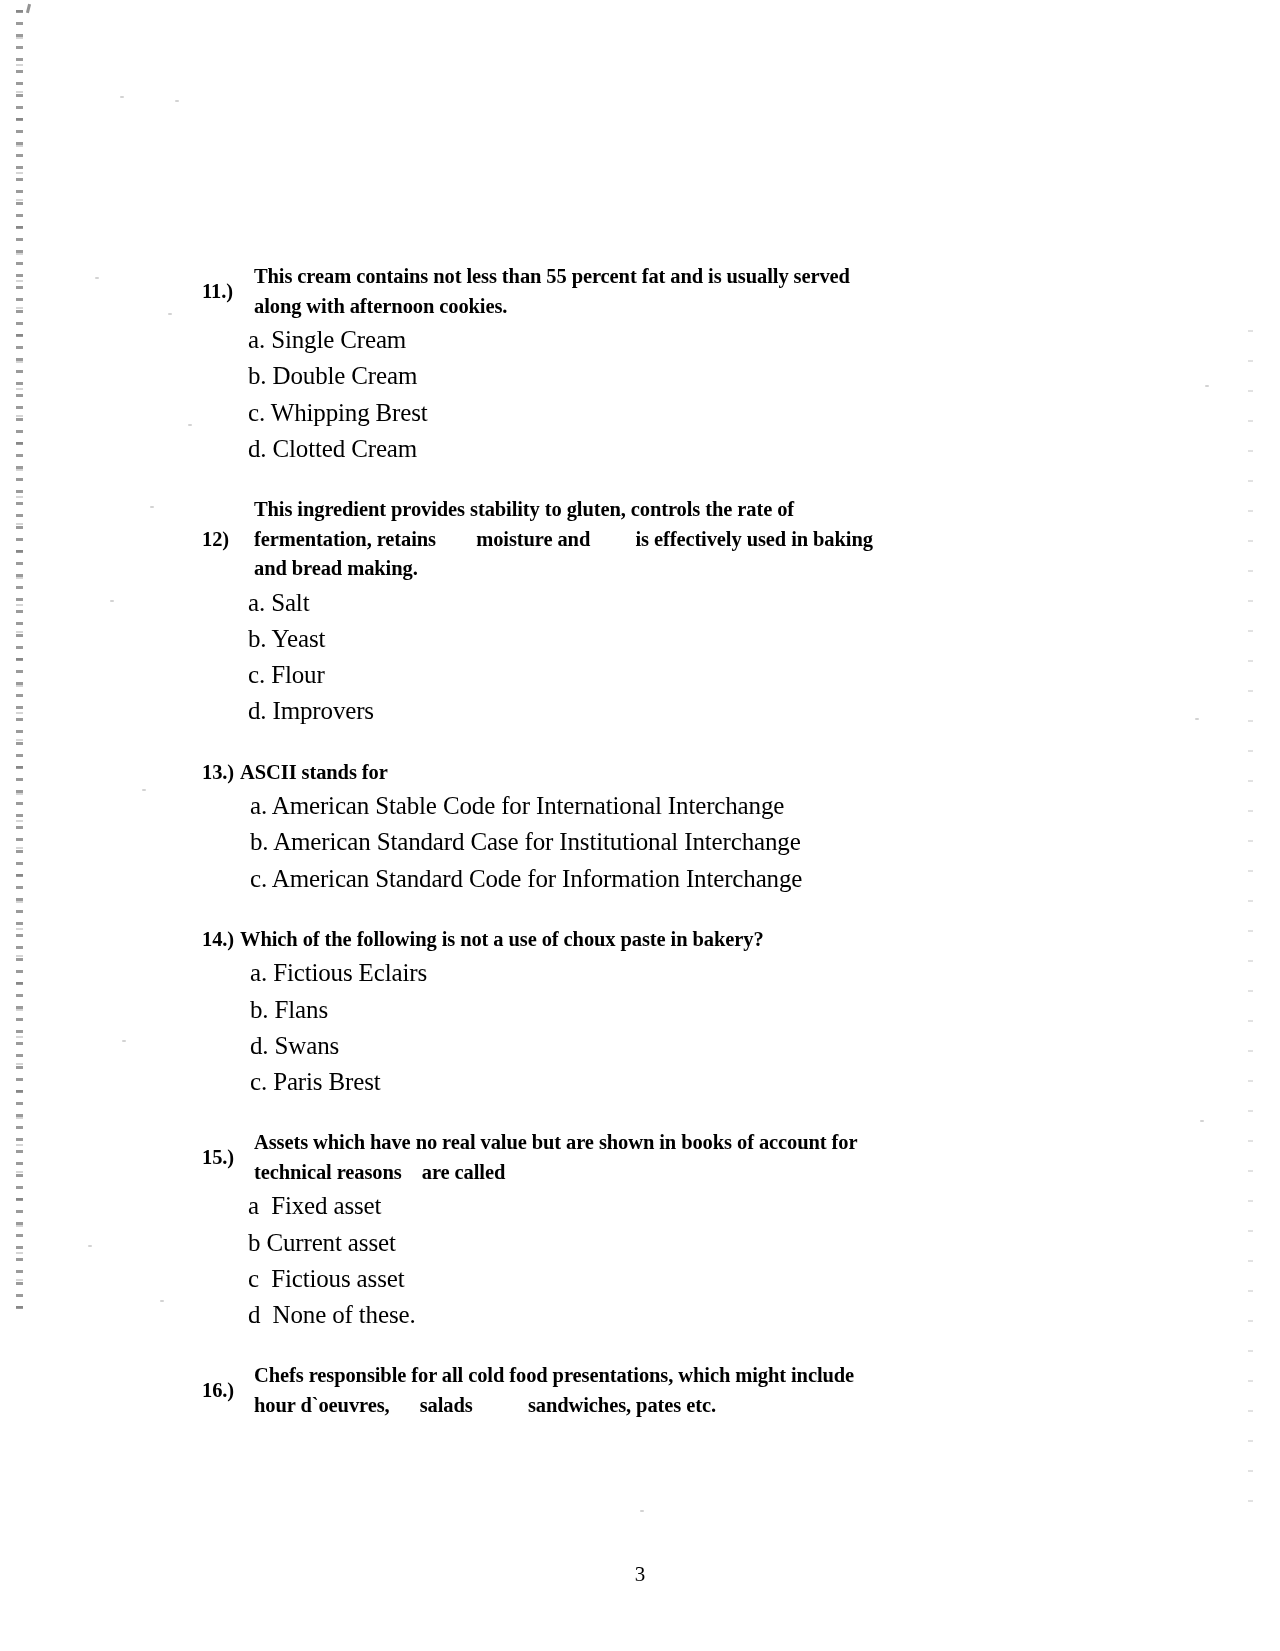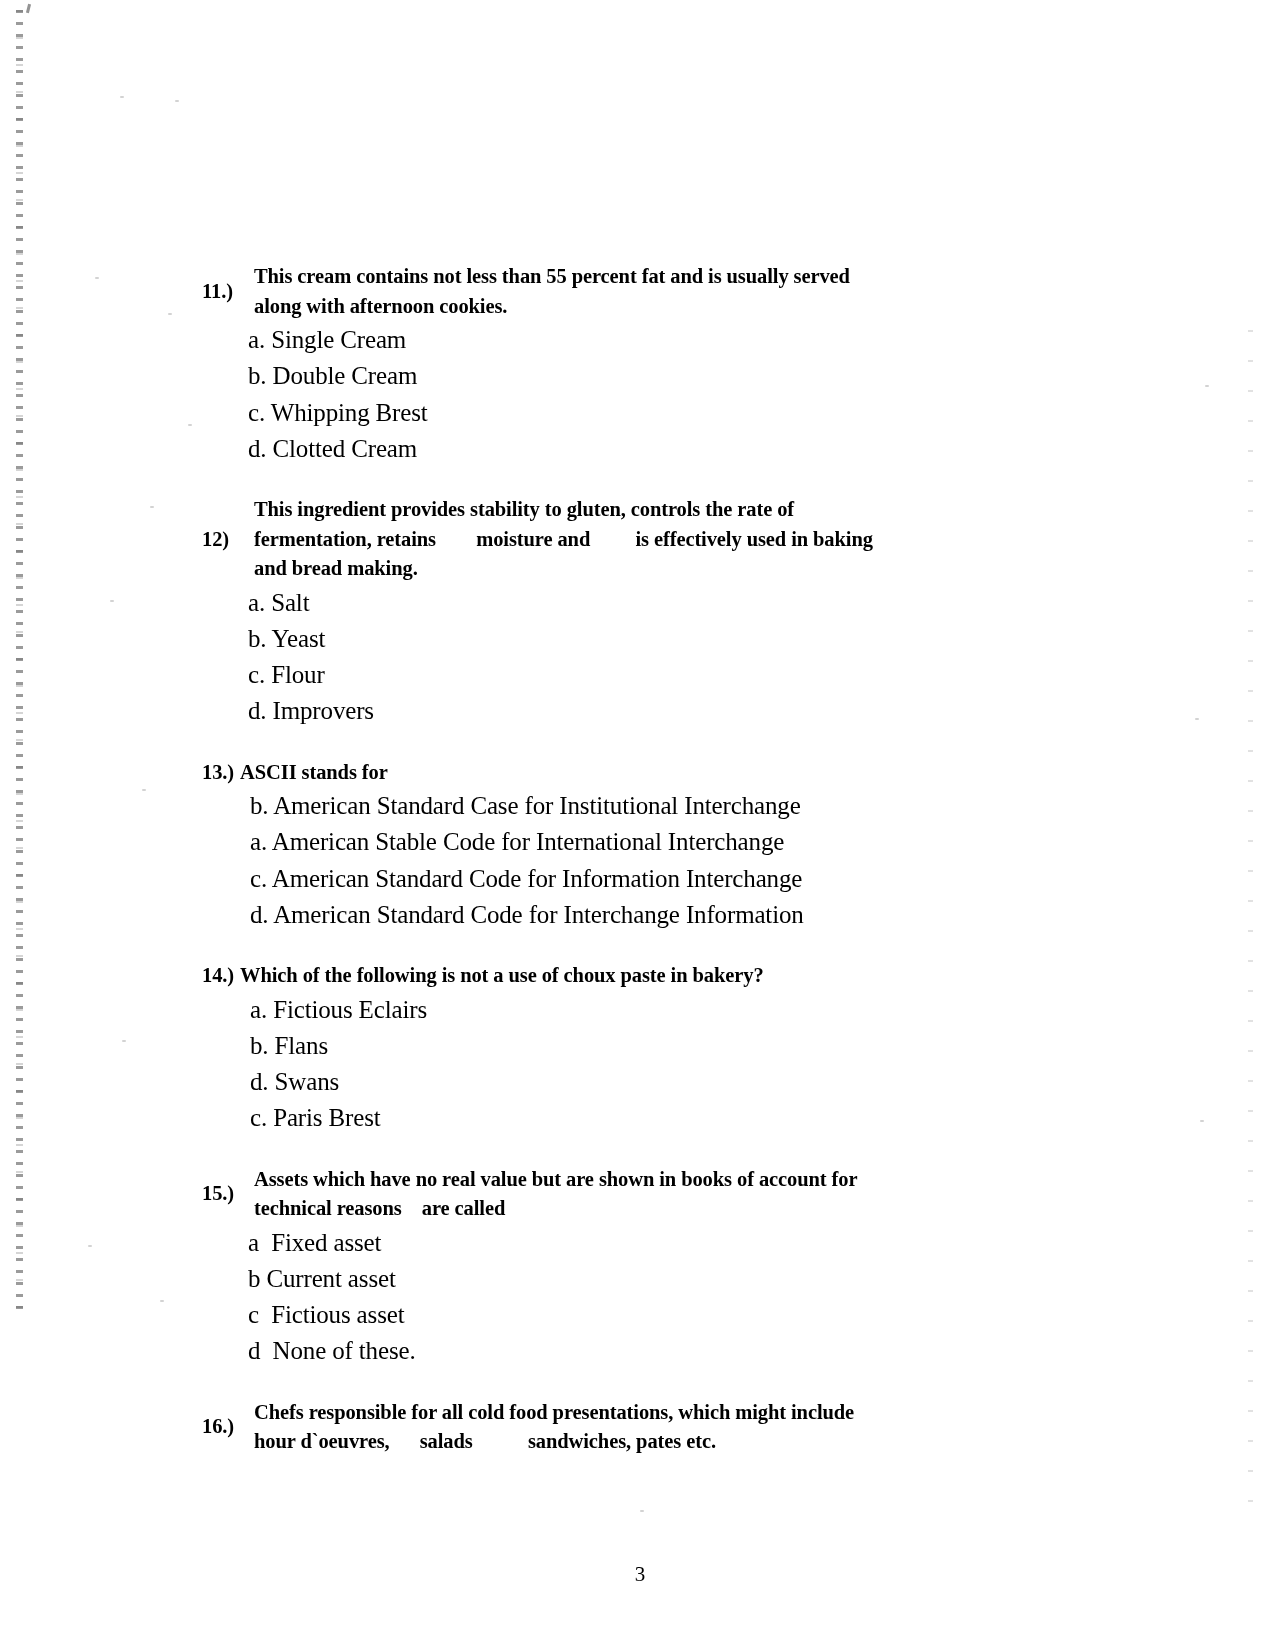--- a/index.html
+++ b/index.html
@@ -174,24 +174,23 @@
           <li class="option opt-indent-a">c. Flour</li>
           <li class="option opt-indent-a">d. Improvers</li>
         </ul>
       </div>
       <div class="question-block">
         <div class="q-stem">
           <span class="q-num tight">13.)</span>
           <span class="q-text">ASCII stands for</span>
         </div>
         <ul class="options">
+          <li class="option opt-indent-b">a. American Stable Code for International Interchange</li>
           <li class="option opt-indent-b">b. American Standard Case for Institutional Interchange</li>
-          <li class="option opt-indent-b">a. American Stable Code for International Interchange</li>
           <li class="option opt-indent-b">c. American Standard Code for Information Interchange</li>
-          <li class="option opt-indent-b">d. American Standard Code for Interchange Information</li>
         </ul>
       </div>
       <div class="question-block">
         <div class="q-stem">
           <span class="q-num tight">14.)</span>
           <span class="q-text">Which of the following is not a use of choux paste in bakery?</span>
         </div>
         <ul class="options">
           <li class="option opt-indent-b">a. Fictious Eclairs</li>
           <li class="option opt-indent-b">b. Flans</li>

